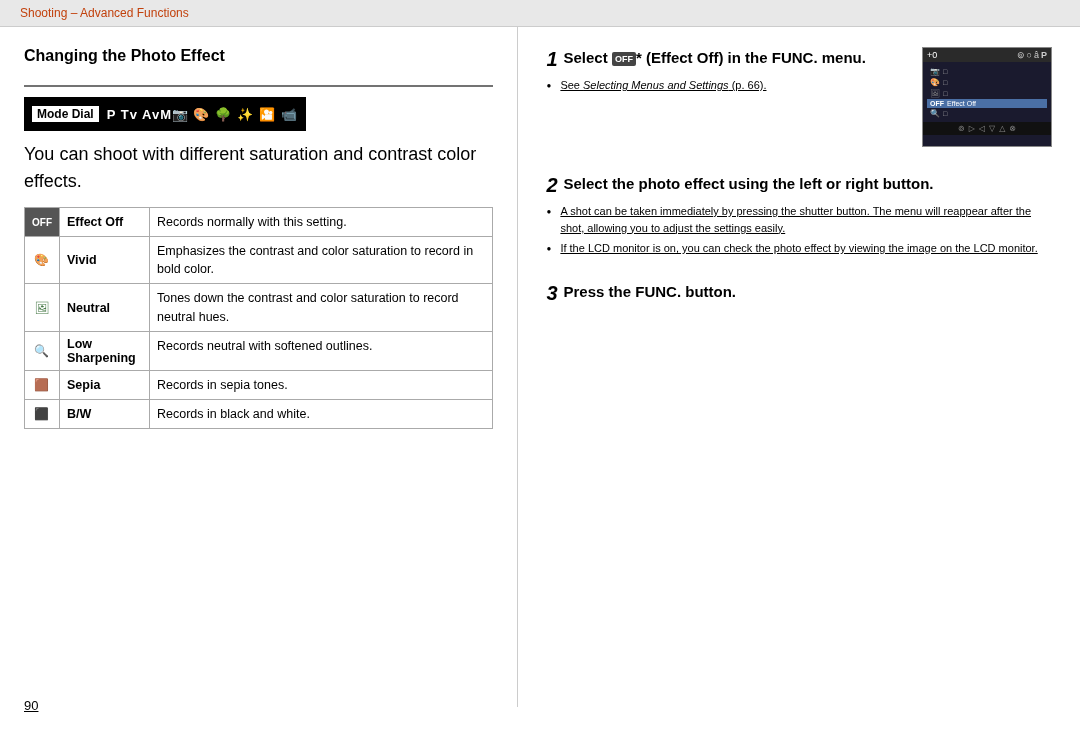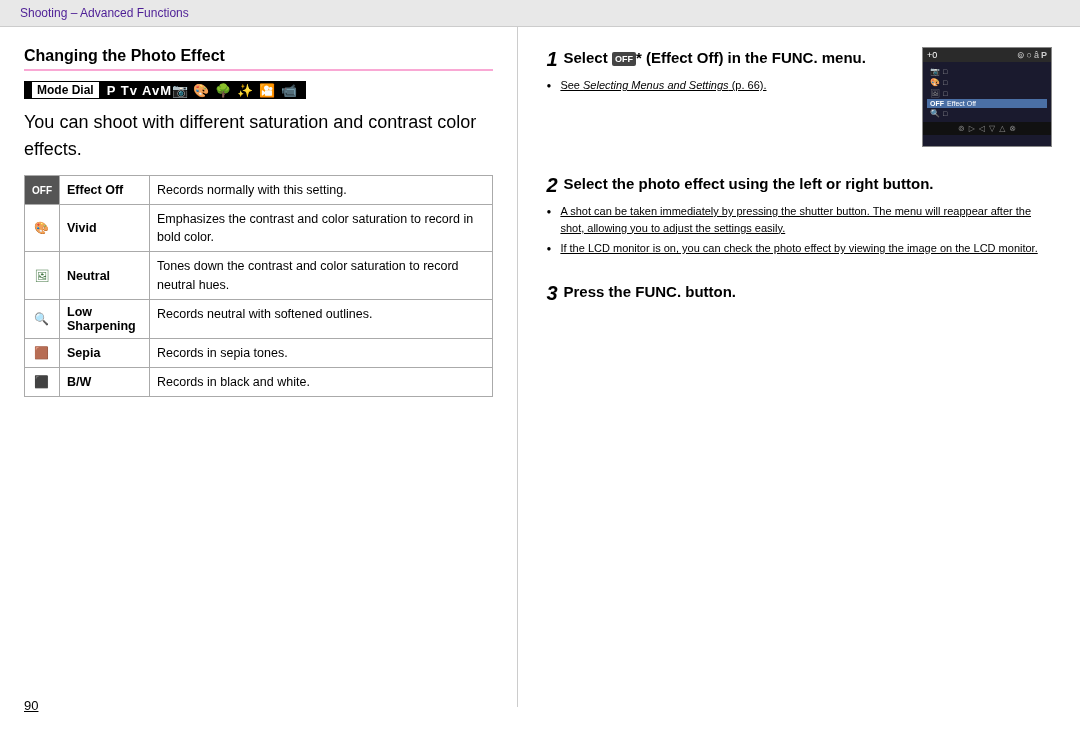--- a/index.html
+++ b/index.html
@@ -10,21 +10,21 @@
       color: #000;
       width: 1080px;
       min-height: 729px;
     }
 
     .page-header {
       background: #e8e8e8;
       border-bottom: 1px solid #ccc;
       padding: 6px 20px;
       font-size: 12px;
-      color: #4c1d95;
+      color: #c2410c;
     }
 
     .page-content {
       display: flex;
       flex-direction: row;
       padding: 0;
       min-height: 680px;
     }
 
     .left-column {
@@ -34,31 +34,31 @@
     }
 
     .right-column {
       width: 52%;
       padding: 20px 28px;
     }
 
     .section-title {
       font-size: 16px;
       font-weight: bold;
-      border-bottom: 2px solid #f9a8d4;
-      padding-bottom: 4px;
+      border-bottom: 2px solid #737373;
+      padding-bottom: 20px;
       margin-bottom: 10px;
     }
 
     .mode-dial-bar {
       background: #000;
       color: #fff;
       display: inline-flex;
       align-items: center;
-      padding: 1px 8px;
+      padding: 9px 8px;
       margin-bottom: 10px;
       font-size: 12px;
       font-weight: bold;
       gap: 4px;
     }
 
     .mode-dial-label {
       background: #fff;
       color: #000;
       padding: 1px 5px;

